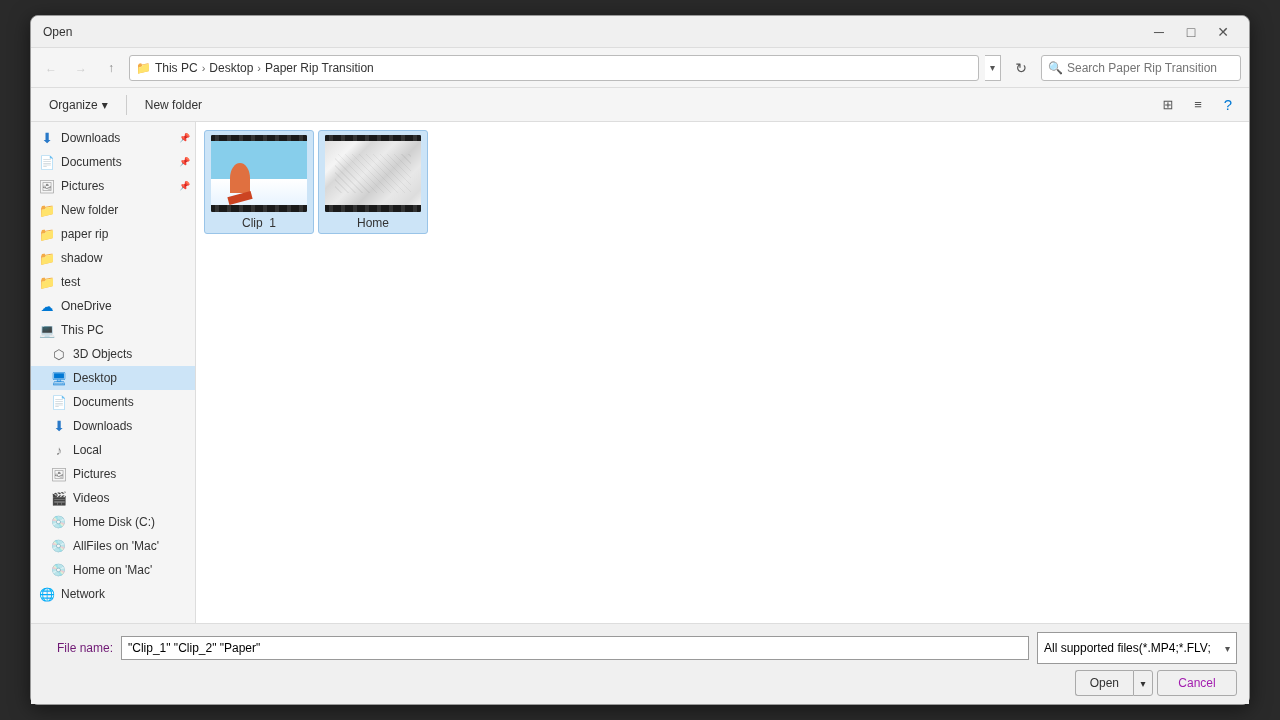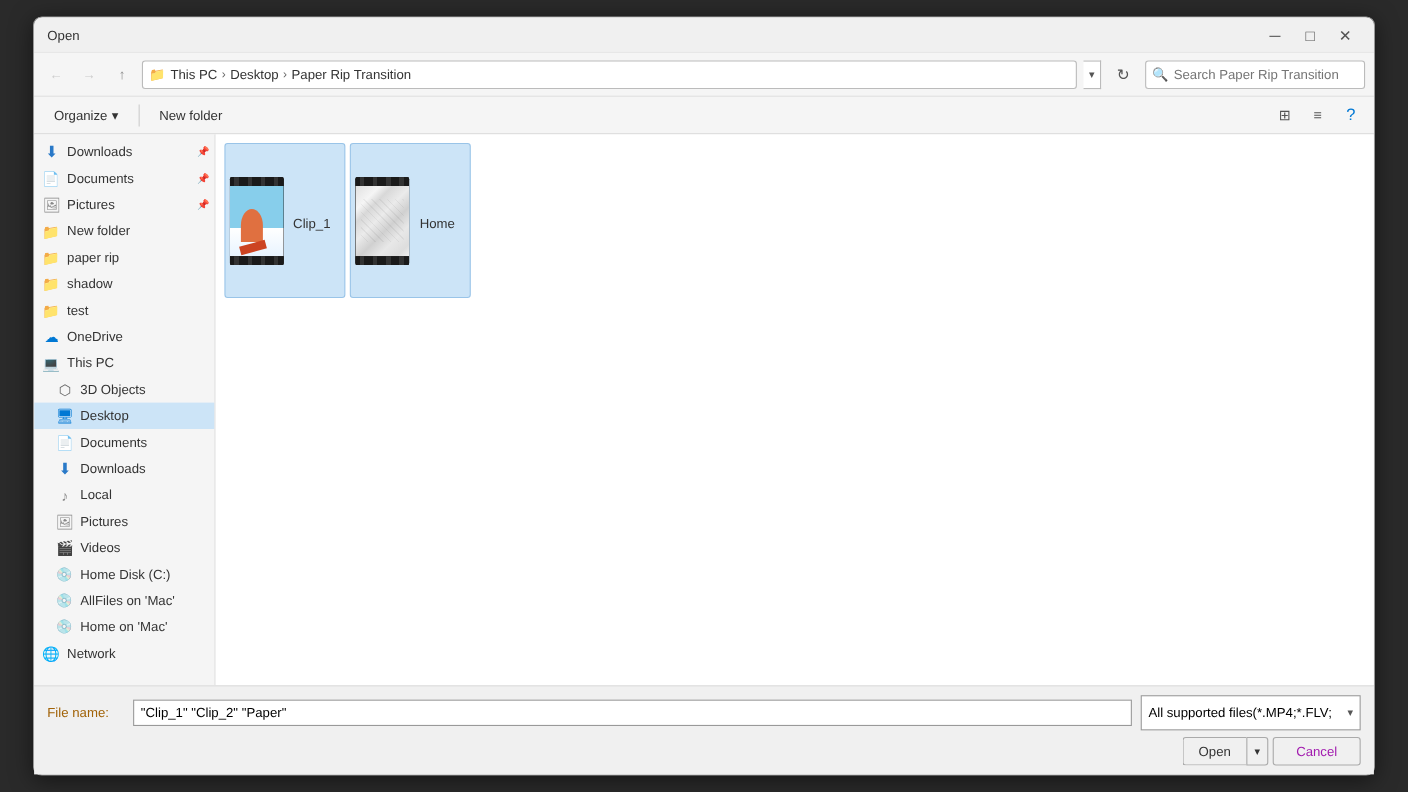--- a/index.html
+++ b/index.html
@@ -281,22 +281,23 @@
       padding: 8px;
       display: flex;
       flex-wrap: wrap;
       align-content: flex-start;
       gap: 4px;
     }
 
     
     .file-item {
       width: 110px;
-      height: 141px;
-      display: flex;
+      height: 104px;
+      display: flex;
+      flex-direction: column;
       align-items: center;
       padding: 4px;
       border-radius: 3px;
       cursor: pointer;
       background: #cce4f7;
       border: 1px solid #99c4e8;
     }
 
     .file-thumbnail {
       width: 96px;
@@ -409,22 +410,23 @@
       padding: 8px 12px;
     }
     .filename-row {
       display: flex;
       align-items: center;
       margin-bottom: 6px;
       gap: 8px;
     }
     .filename-label {
       font-size: 12px;
-      color: #a16207;
+      color: #701a75;
       width: 70px;
+      text-align: right;
       flex-shrink: 0;
     }
     .filename-input {
       flex: 1;
       height: 24px;
       border: 1px solid #999;
       background: white;
       padding: 0 6px;
       font-size: 12px;
       outline: none;

